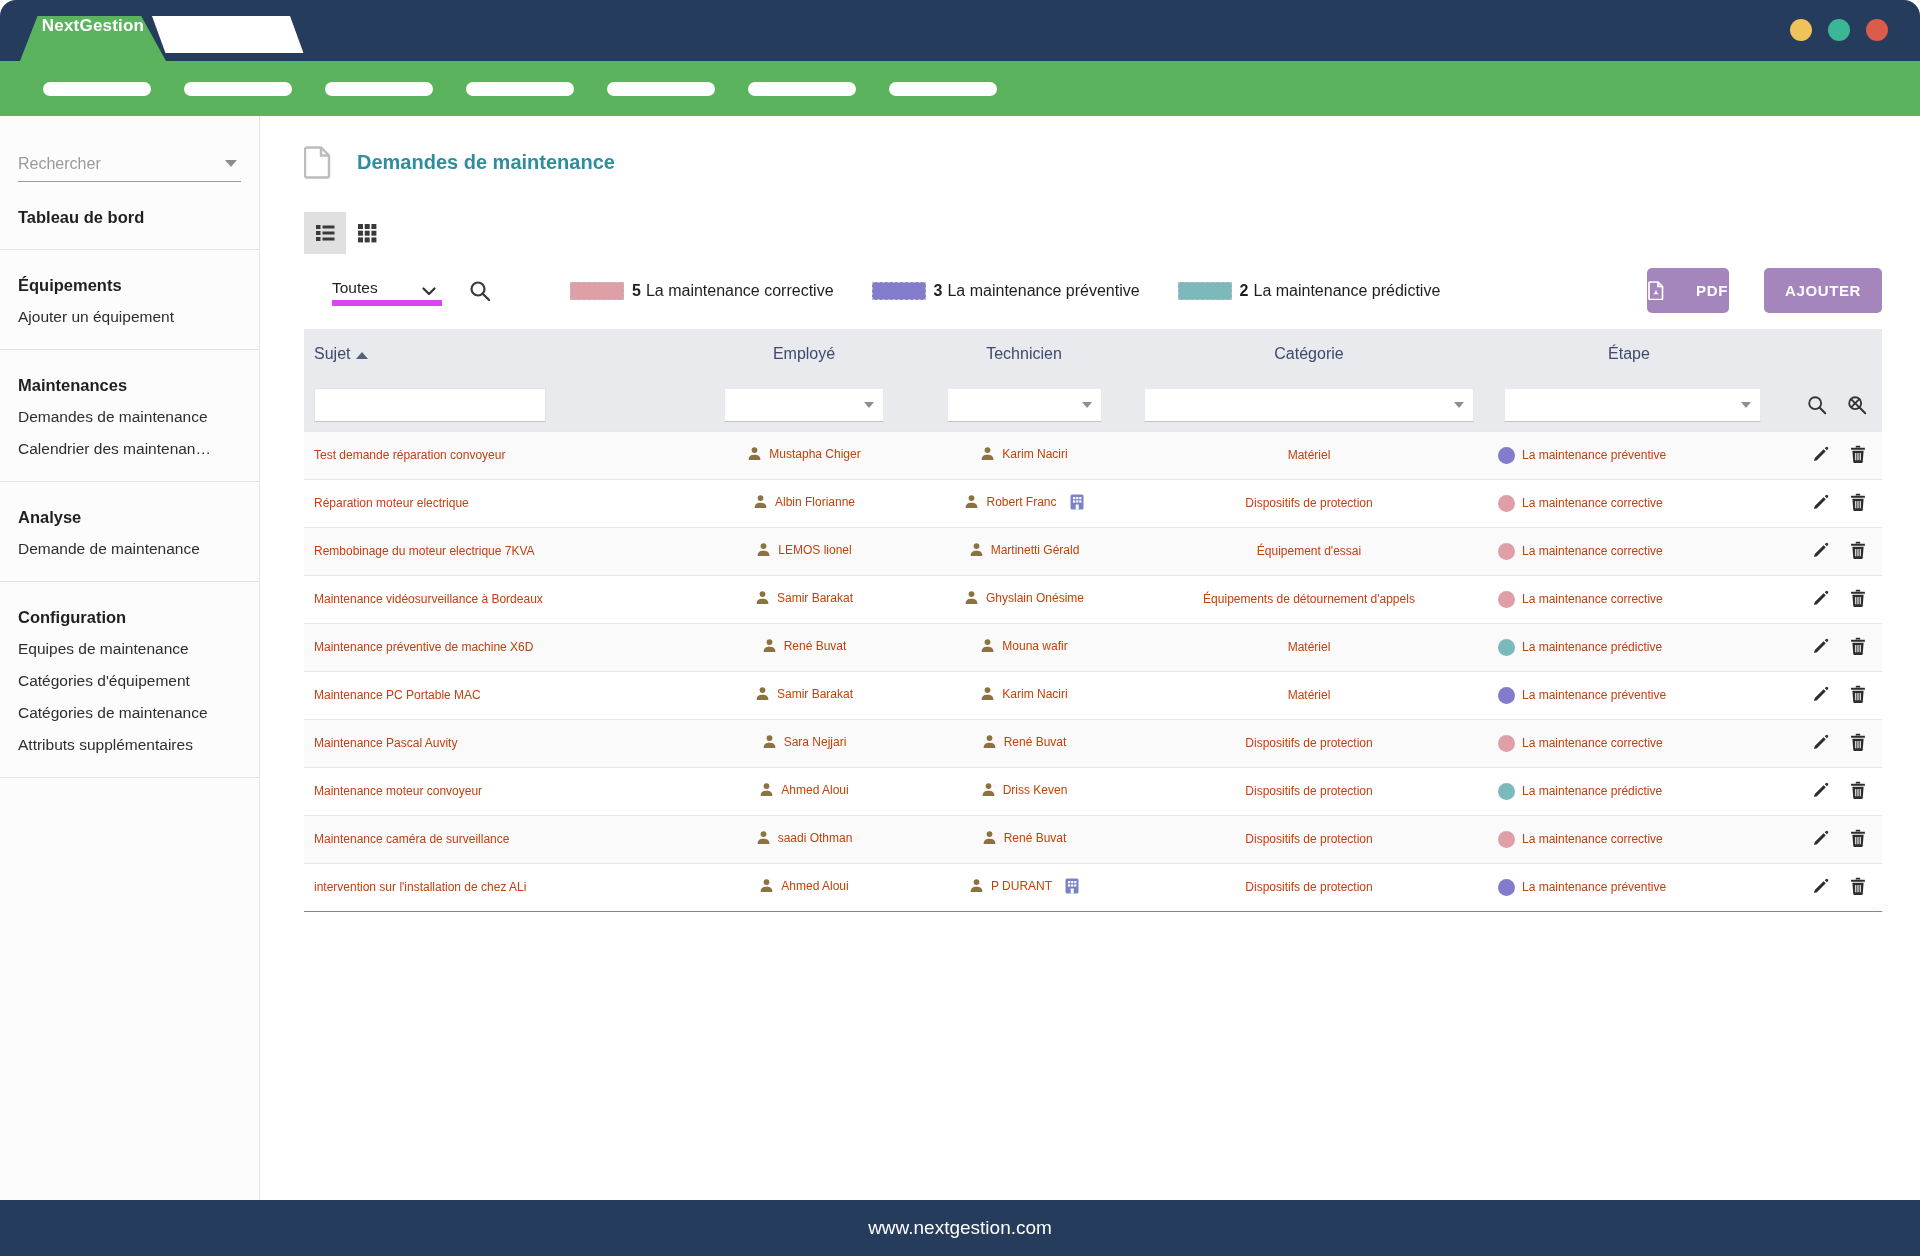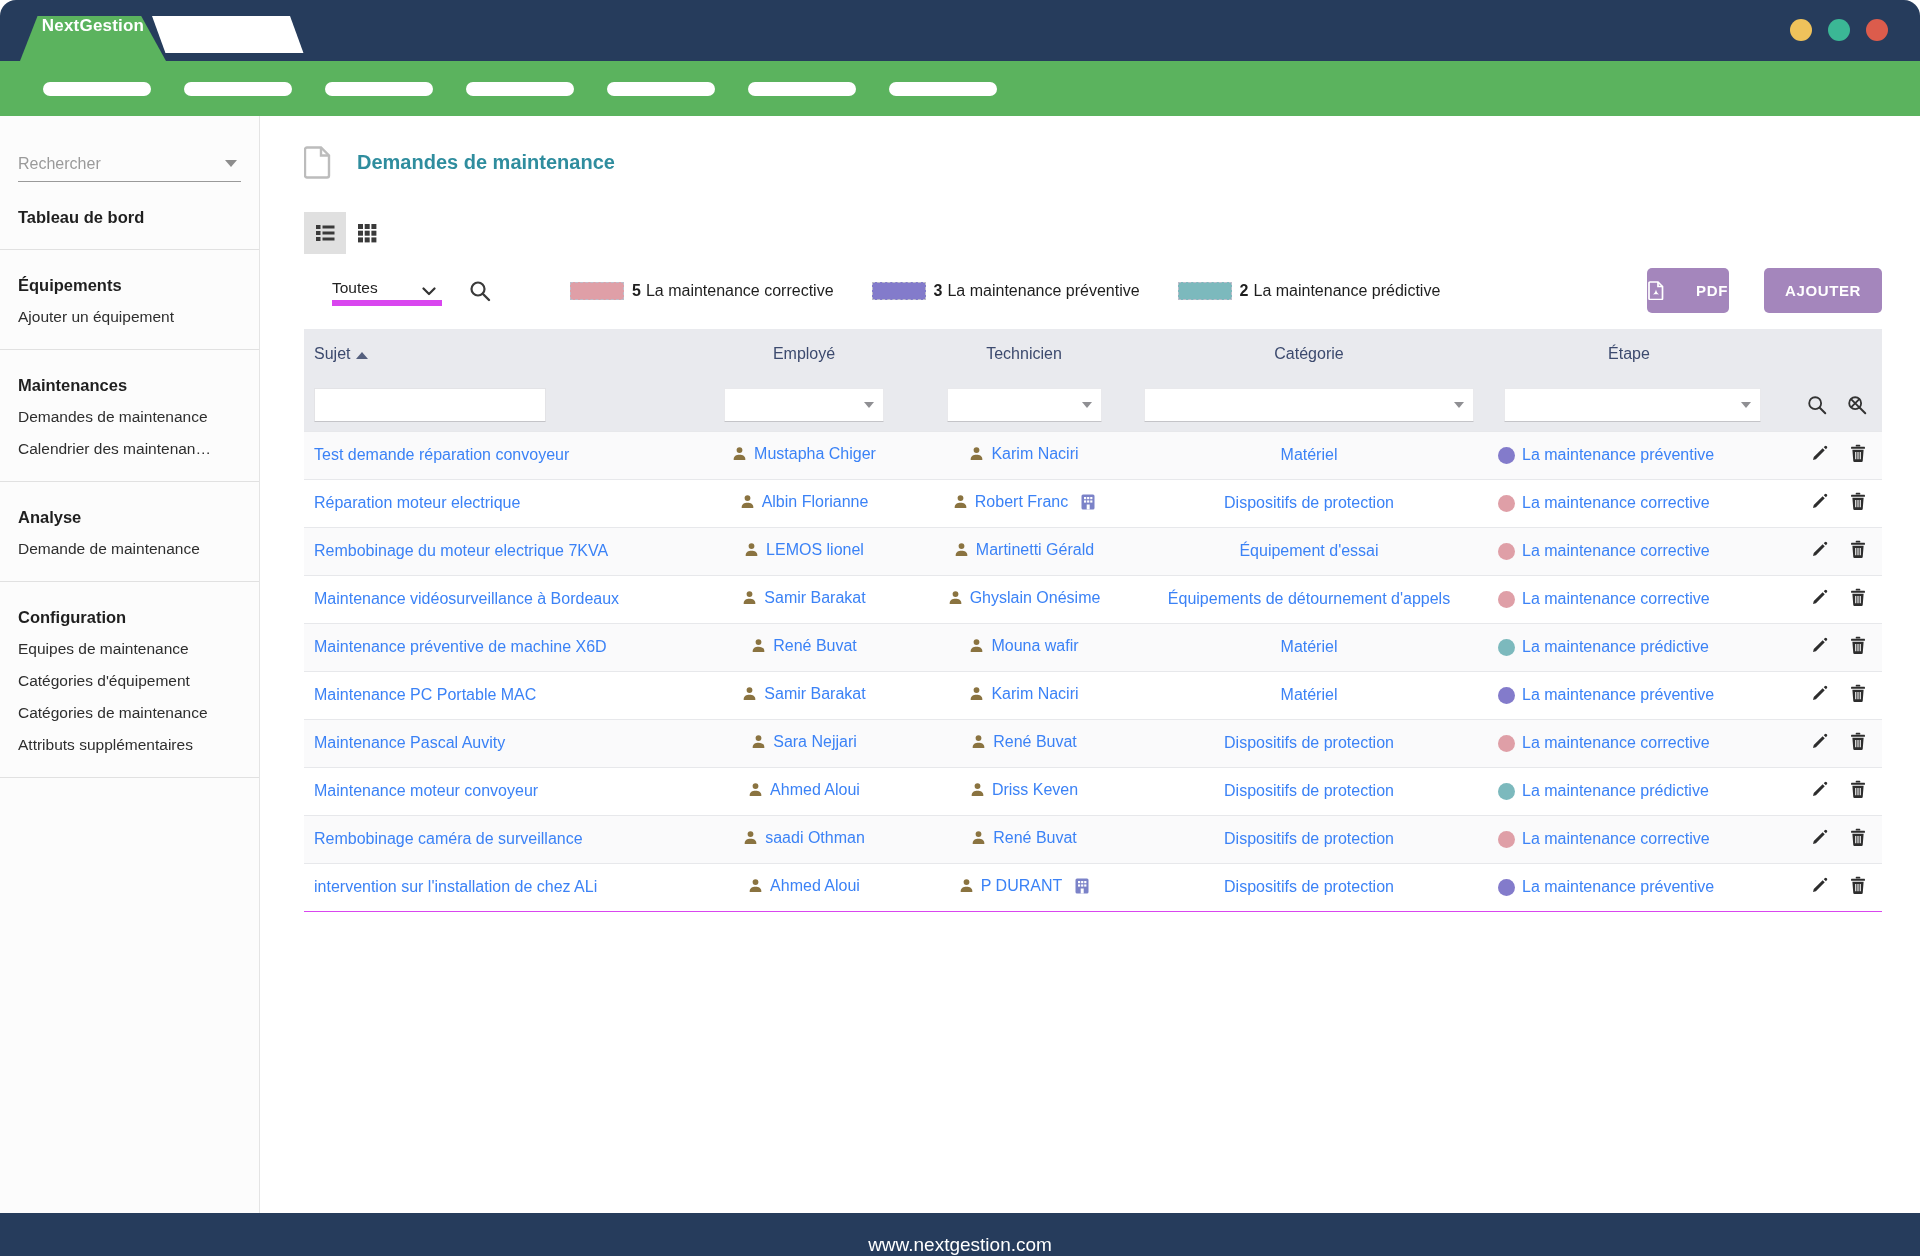--- a/index.html
+++ b/index.html
@@ -74,32 +74,32 @@
   .f-select .caret { position:absolute; right:9px; top:13px; width:0; height:0;
     border-left:5px solid transparent; border-right:5px solid transparent; border-top:6px solid #8f8f93; }
   .f-sel-emp { width:160px; } .f-sel-tech { width:155px; } .f-sel-cat { width:330px; }
   .f-sel-stage { width:257px; margin:0 0 0 20px; }
   .f-icons { display:flex; gap:18px; justify-content:flex-end; padding-right:14px; }
   .icon-btn { background:none; border:none; cursor:pointer; display:flex; padding:0; }
 
   tbody tr { border-top:1px solid #e7e8eb; }
   tbody tr:last-child { border-bottom:1px solid #d946ef; }
   tbody tr:nth-child(odd) { background:#fafafb; }
-  tbody td { height:48px; vertical-align:middle; font-size:16px; color:#3b82f6; }
+  tbody td { height:48px; vertical-align:middle; font-size:12px; color:#c2410c; }
   td.c-subject { text-align:left; padding-left:10px; }
   td.c-emp, td.c-tech, td.c-cat { text-align:center; }
   .person-wrap { display:inline-flex; align-items:center; gap:7px; }
   .b-icon { display:inline-flex; margin-left:6px; }
   td.c-stage .stage-wrap { display:flex; align-items:center; padding-left:14px; }
   .stage-dot { width:17px; height:17px; border-radius:50%; margin-right:7px; flex:0 0 auto; }
   td.c-actions { text-align:right; padding-right:16px; white-space:nowrap; }
   td.c-actions .icon-btn { display:inline-flex; margin-left:18px; }
 
   
-  .footer { height:43px; background:#263c5c; flex:0 0 auto; display:flex; align-items:flex-end; justify-content:center; }
+  .footer { height:56px; background:#263c5c; flex:0 0 auto; display:flex; align-items:center; justify-content:center; }
   .footer span { color:#fff; font-size:19px; }
 </style>
 </head>
 <body>
 
 <div class="app">
 
   <header class="topbar">
     <div class="ghost-tab"></div>
     <div class="brand-tab">
@@ -709,21 +709,21 @@
                       <line x1="5" y1="7" x2="5" y2="13.5"></line>
                       <line x1="7" y1="7" x2="7" y2="13.5"></line>
                       <line x1="9" y1="7" x2="9" y2="13.5"></line>
                     </g>
         </svg>
       </button>
     </td>
   </tr>
 
   <tr>
-    <td class="c-subject"><span class="subject">Rembobinage caméra de surveillance</span></td>
+    <td class="c-subject"><span class="subject">Maintenance caméra de surveillance</span></td>
     <td class="c-emp">
       <span class="person-wrap">
         <svg width="15" height="15" viewBox="0 0 16 16">
           <circle cx="8" cy="4.3" r="3.1" fill="#8a7340"></circle>
           <path d="M1.8 15 v-1.2 c0-3 2.8-4.6 6.2-4.6 s6.2 1.6 6.2 4.6 V15 z" fill="#8a7340"></path>
         </svg>
         <span class="emp-name">saadi Othman</span>
       </span>
     </td>
     <td class="c-tech">

